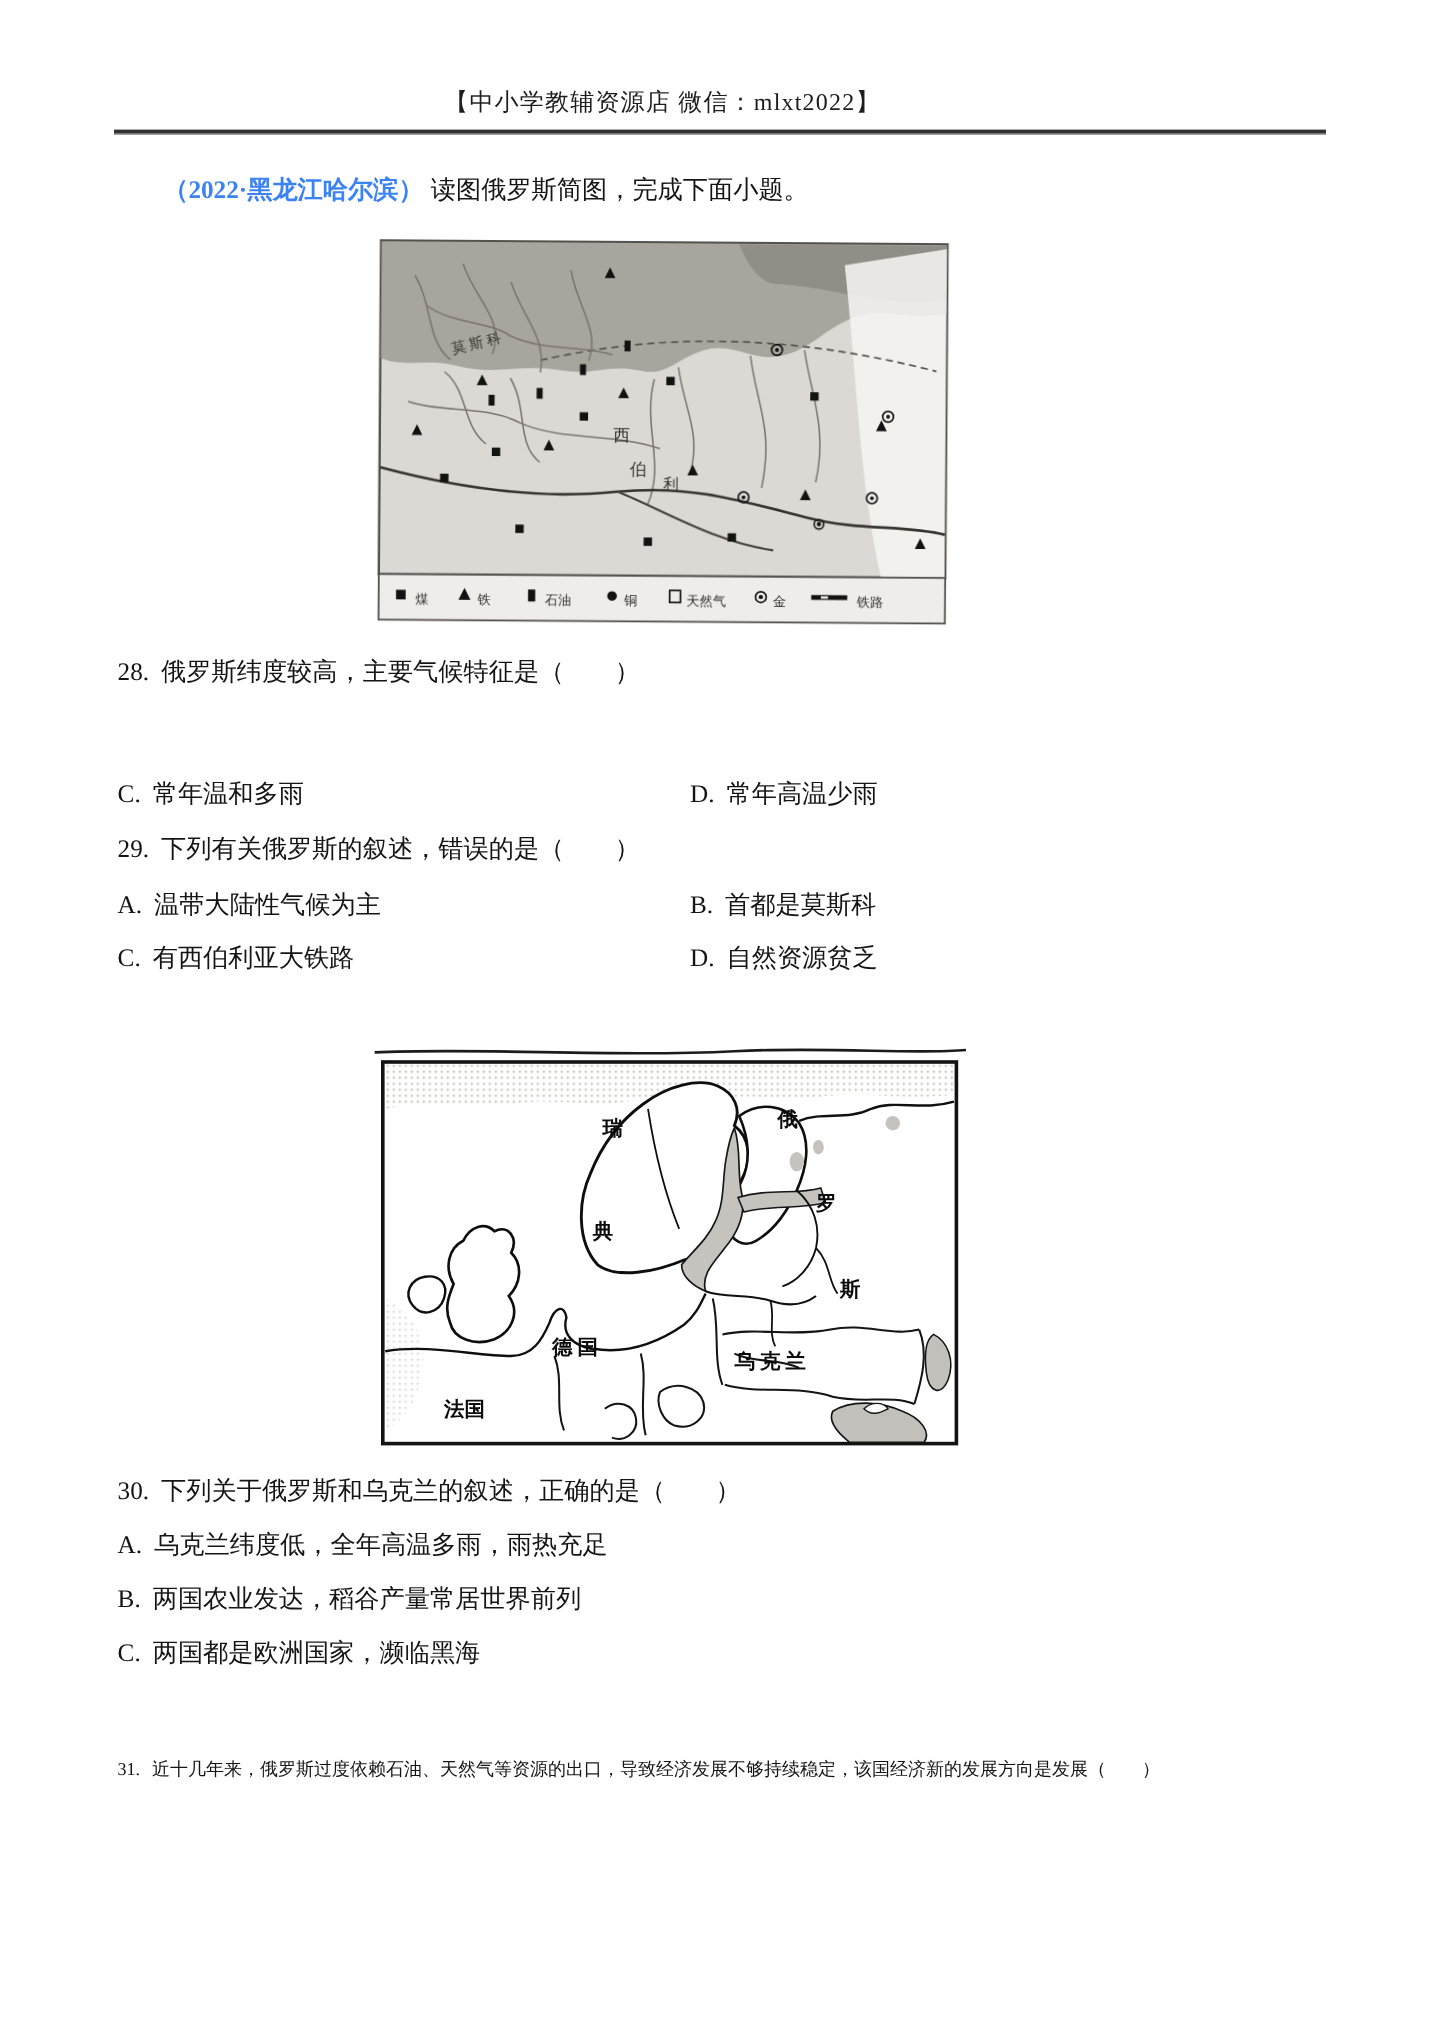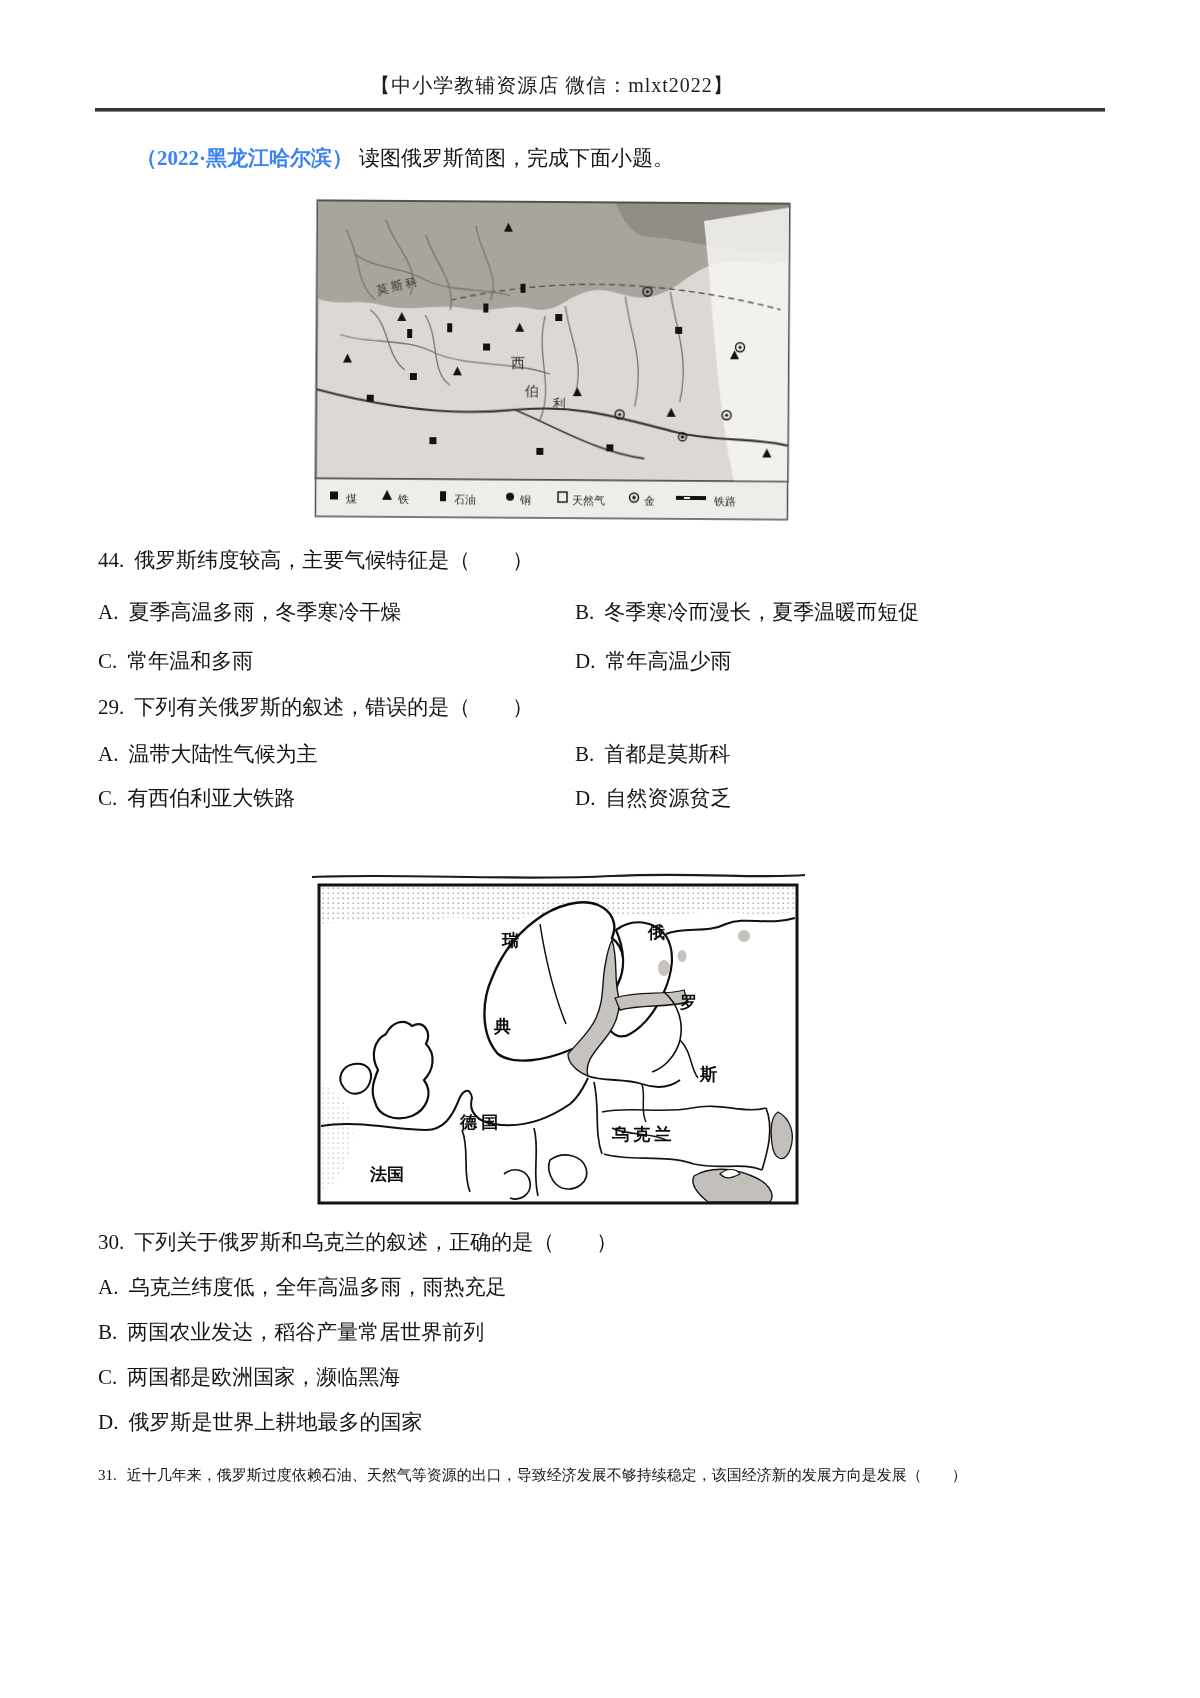--- a/index.html
+++ b/index.html
@@ -123,25 +123,21 @@
         <circle cx="320" cy="301" r="1.8" fill="#141210"></circle>
         <text x="330" y="308" class="lg-label">金</text>
         <rect x="362" y="299" width="30" height="4" fill="#141210"></rect>
         <rect x="370" y="300" width="6" height="2" fill="#efedea"></rect>
         <text x="400" y="308" class="lg-label">铁路</text>
       </g>
     </svg>
   </div>
 
   <div class="line" style="top:546px;">
-    <span class="okey">44.</span><span>俄罗斯纬度较高，主要气候特征是（　　）</span>
-  </div>
-  <div class="line" style="top:598px;">
-    <span><span class="okey">A.</span><span>夏季高温多雨，冬季寒冷干燥</span></span>
-    <span class="colB"><span class="okey">B.</span><span>冬季寒冷而漫长，夏季温暖而短促</span></span>
+    <span class="okey">28.</span><span>俄罗斯纬度较高，主要气候特征是（　　）</span>
   </div>
   <div class="line" style="top:647px;">
     <span><span class="okey">C.</span><span>常年温和多雨</span></span>
     <span class="colB"><span class="okey">D.</span><span>常年高温少雨</span></span>
   </div>
 
   <div class="line" style="top:693px;">
     <span class="okey">29.</span><span>下列有关俄罗斯的叙述，错误的是（　　）</span>
   </div>
   <div class="line" style="top:740px;">
@@ -211,21 +207,18 @@
   </div>
   <div class="line" style="top:1273px;">
     <span class="okey">A.</span><span>乌克兰纬度低，全年高温多雨，雨热充足</span>
   </div>
   <div class="line" style="top:1318px;text-align:right;">
     <span class="okey">B.</span><span>两国农业发达，稻谷产量常居世界前列</span>
   </div>
   <div class="line" style="top:1363px;">
     <span class="okey">C.</span><span>两国都是欧洲国家，濒临黑海</span>
   </div>
-  <div class="line" style="top:1408px;">
-    <span class="okey">D.</span><span>俄罗斯是世界上耕地最多的国家</span>
-  </div>
 
   <div class="para">
     <span class="okey">31.</span><span>近十几年来，俄罗斯过度依赖石油、天然气等资源的出口，导致经济发展不够持续稳定，该国经济新的发展方向是发展（　　）</span>
   </div>
 
 </div>
 
 </body></html>

